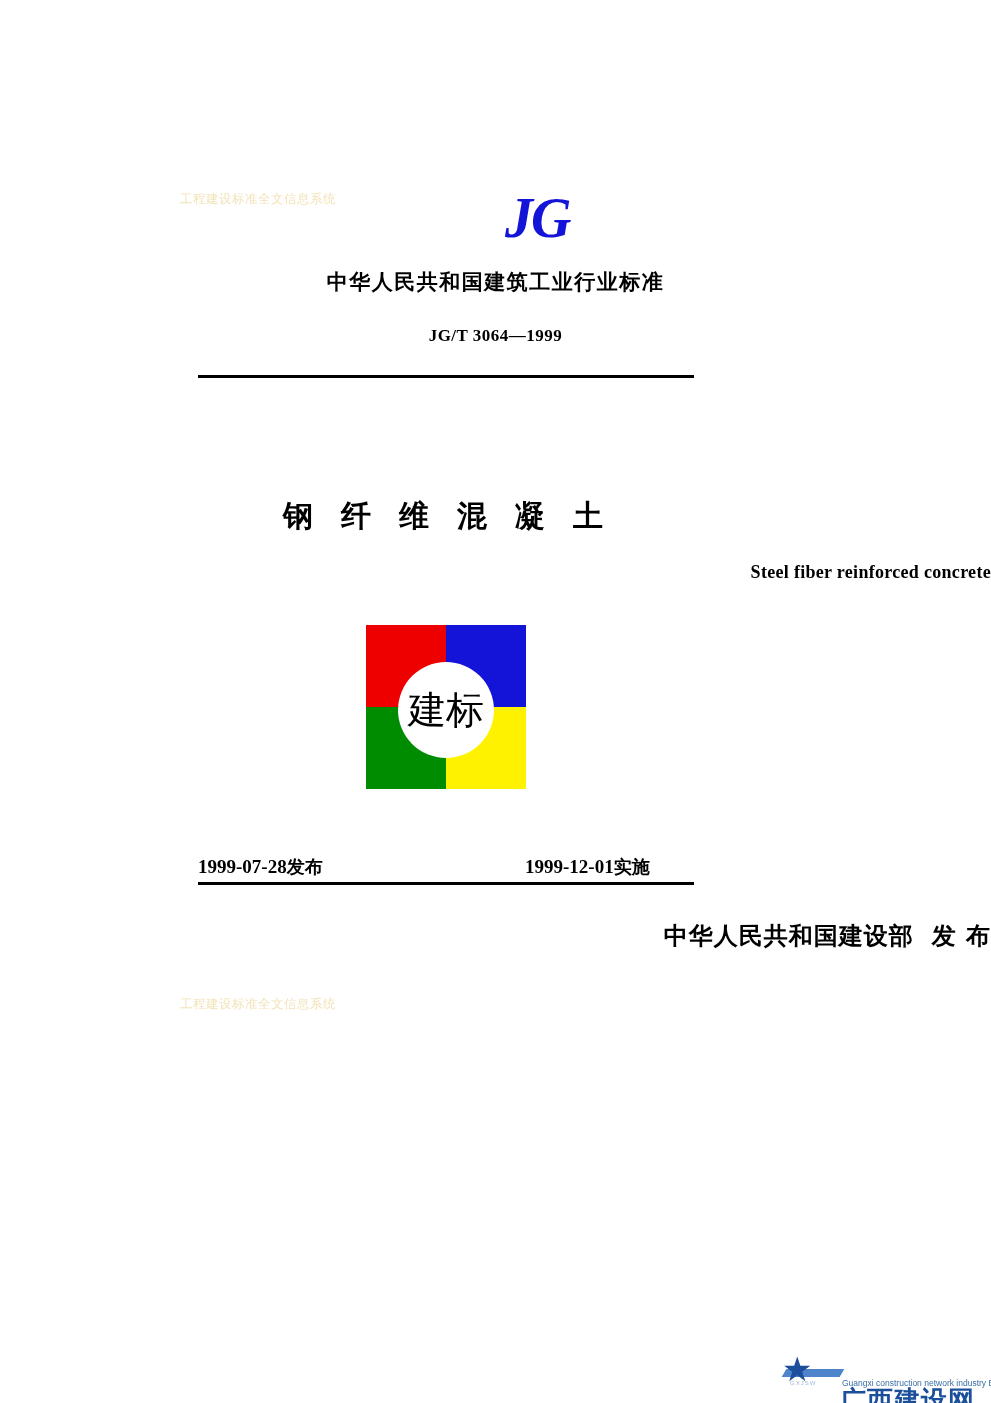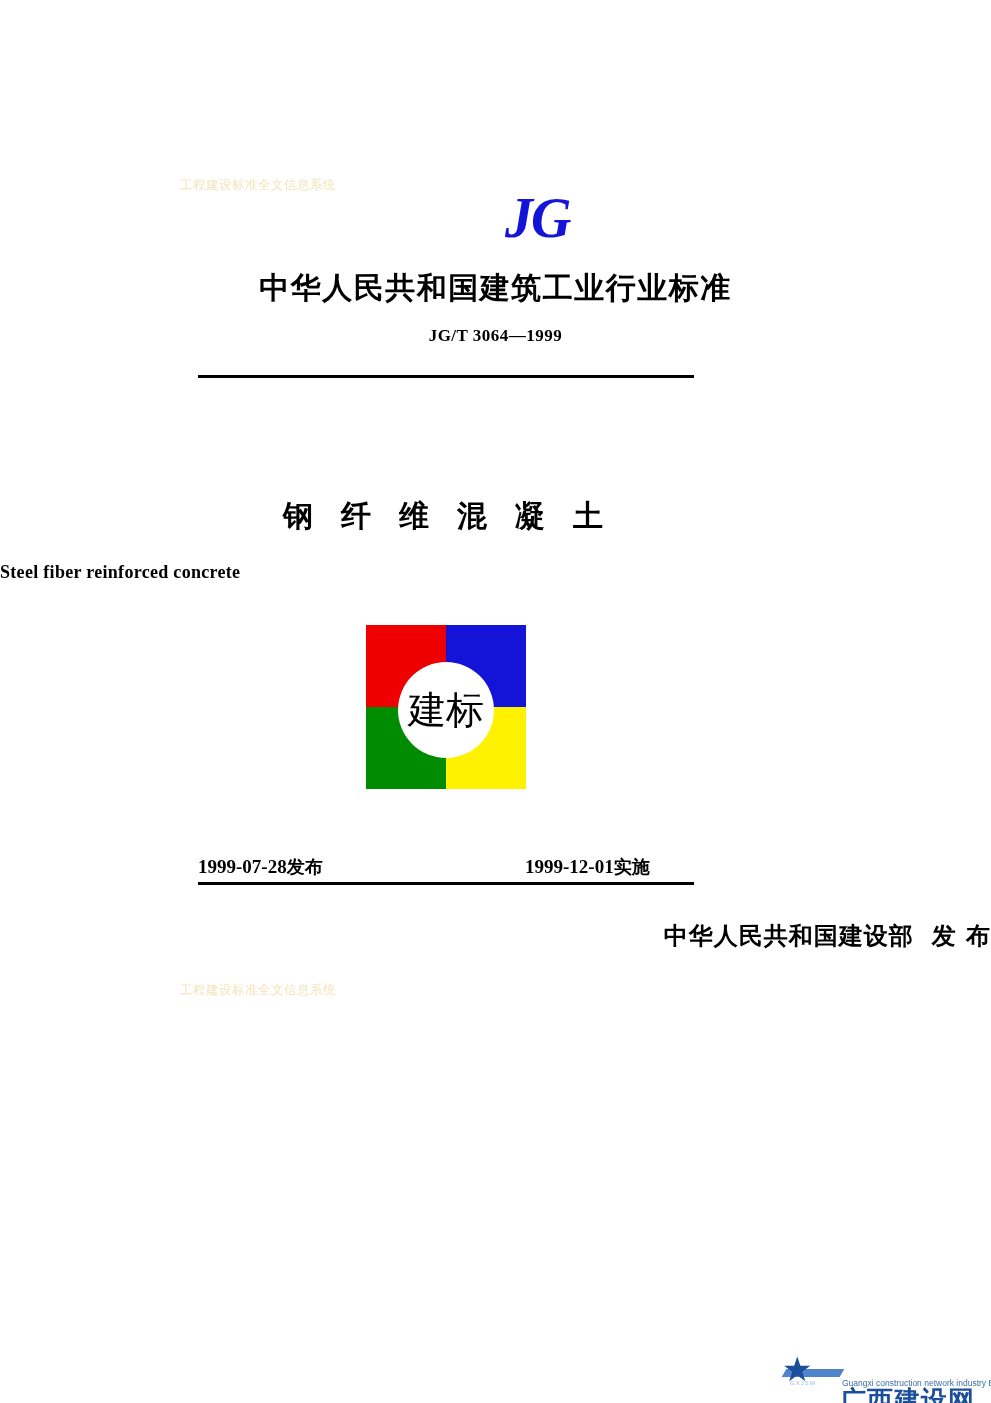--- a/index.html
+++ b/index.html
@@ -23,20 +23,21 @@
   }
 
   
   .watermark {
     position: absolute;
     color: #f2e3b8;
     font-family: "DejaVu Sans", sans-serif;
     font-size: 12.5px;
     letter-spacing: 0.5px;
     white-space: nowrap;
+    margin-top: 14px;
   }
   .watermark.top { left: 180px; top: 177px; }
   .watermark.bottom { left: 180px; top: 982px; }
 
   
   .jg-logo {
     position: absolute;
     left: 505px;
     top: 178px;
     width: 180px;
@@ -52,21 +53,21 @@
   }
 
   
   .std-title {
     position: absolute;
     left: 0; top: 268px;
     width: 991px;
     text-align: center;
     font-family: "DejaVu Sans", sans-serif;
     font-weight: bold;
-    font-size: 30px;
+    font-size: 21px;
     letter-spacing: 1.5px;
     color: #000;
   }
   .std-code {
     position: absolute;
     left: 0; top: 326px;
     width: 991px;
     text-align: center;
     font-family: "Liberation Serif", serif;
     font-weight: bold;
@@ -93,21 +94,21 @@
     font-weight: bold;
     font-size: 30px;
     letter-spacing: 28px;
     text-indent: 28px;
     color: #000;
   }
   .doc-name-en {
     position: absolute;
     left: 0; top: 562px;
     width: 991px;
-    text-align: left;
+    text-align: right;
     font-family: "Liberation Serif", serif;
     font-weight: bold;
     font-size: 18px;
     letter-spacing: 0.3px;
     color: #000;
   }
 
   
   .emblem {
     position: absolute;

